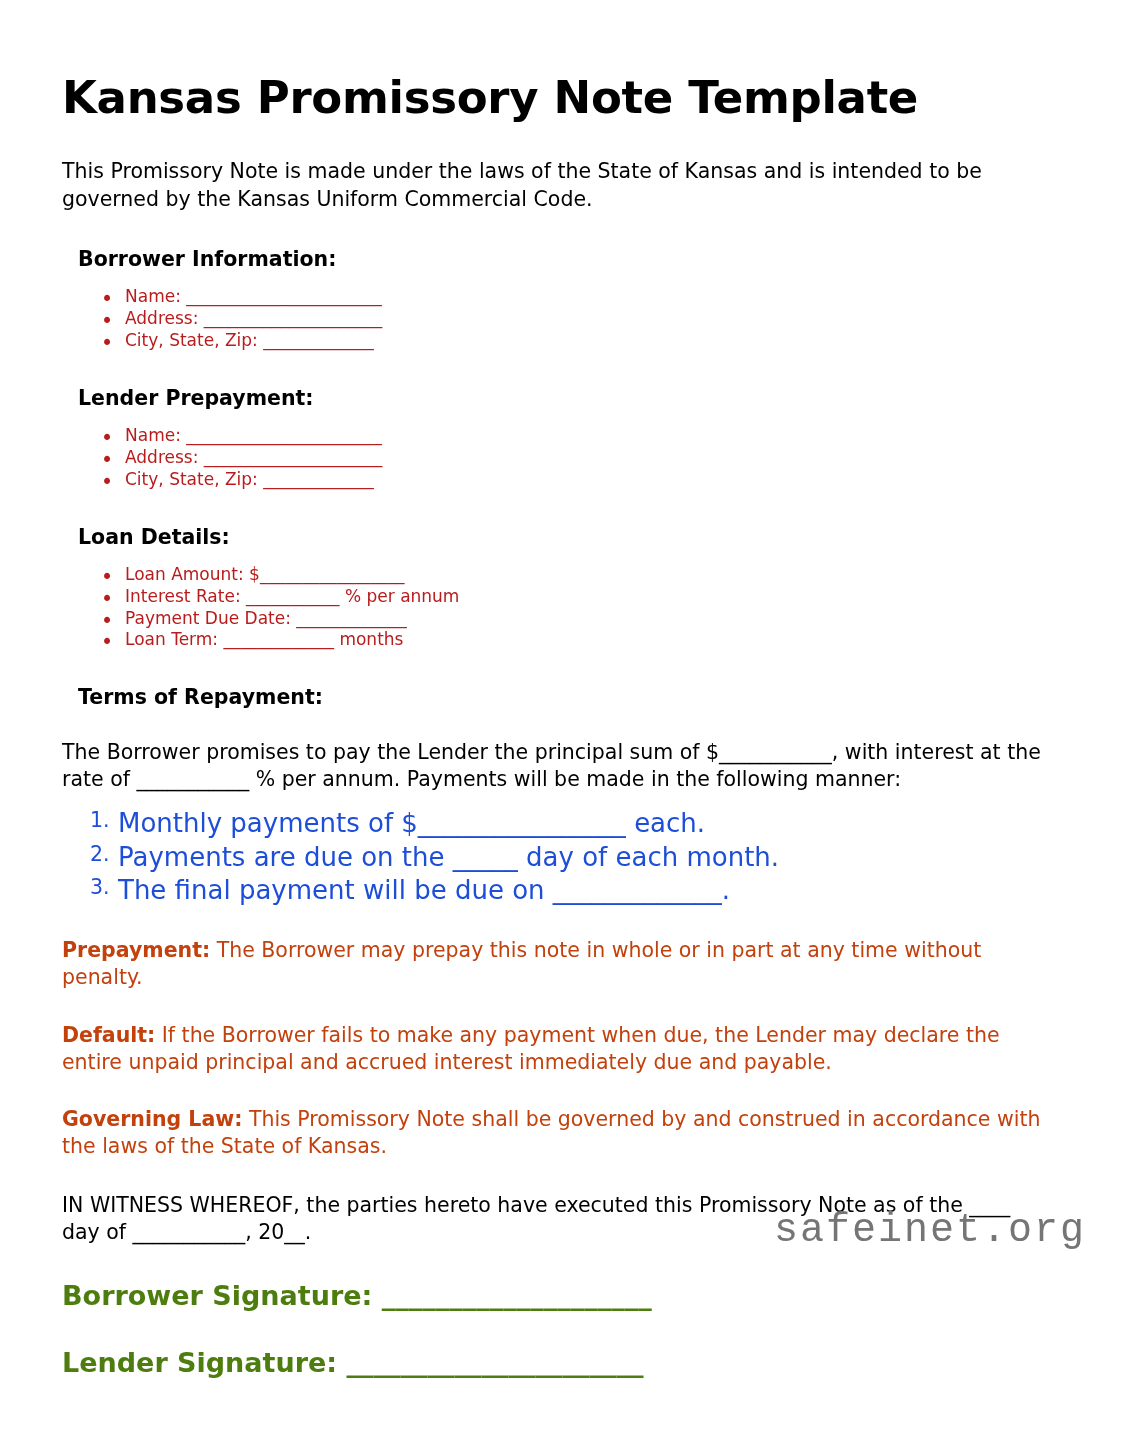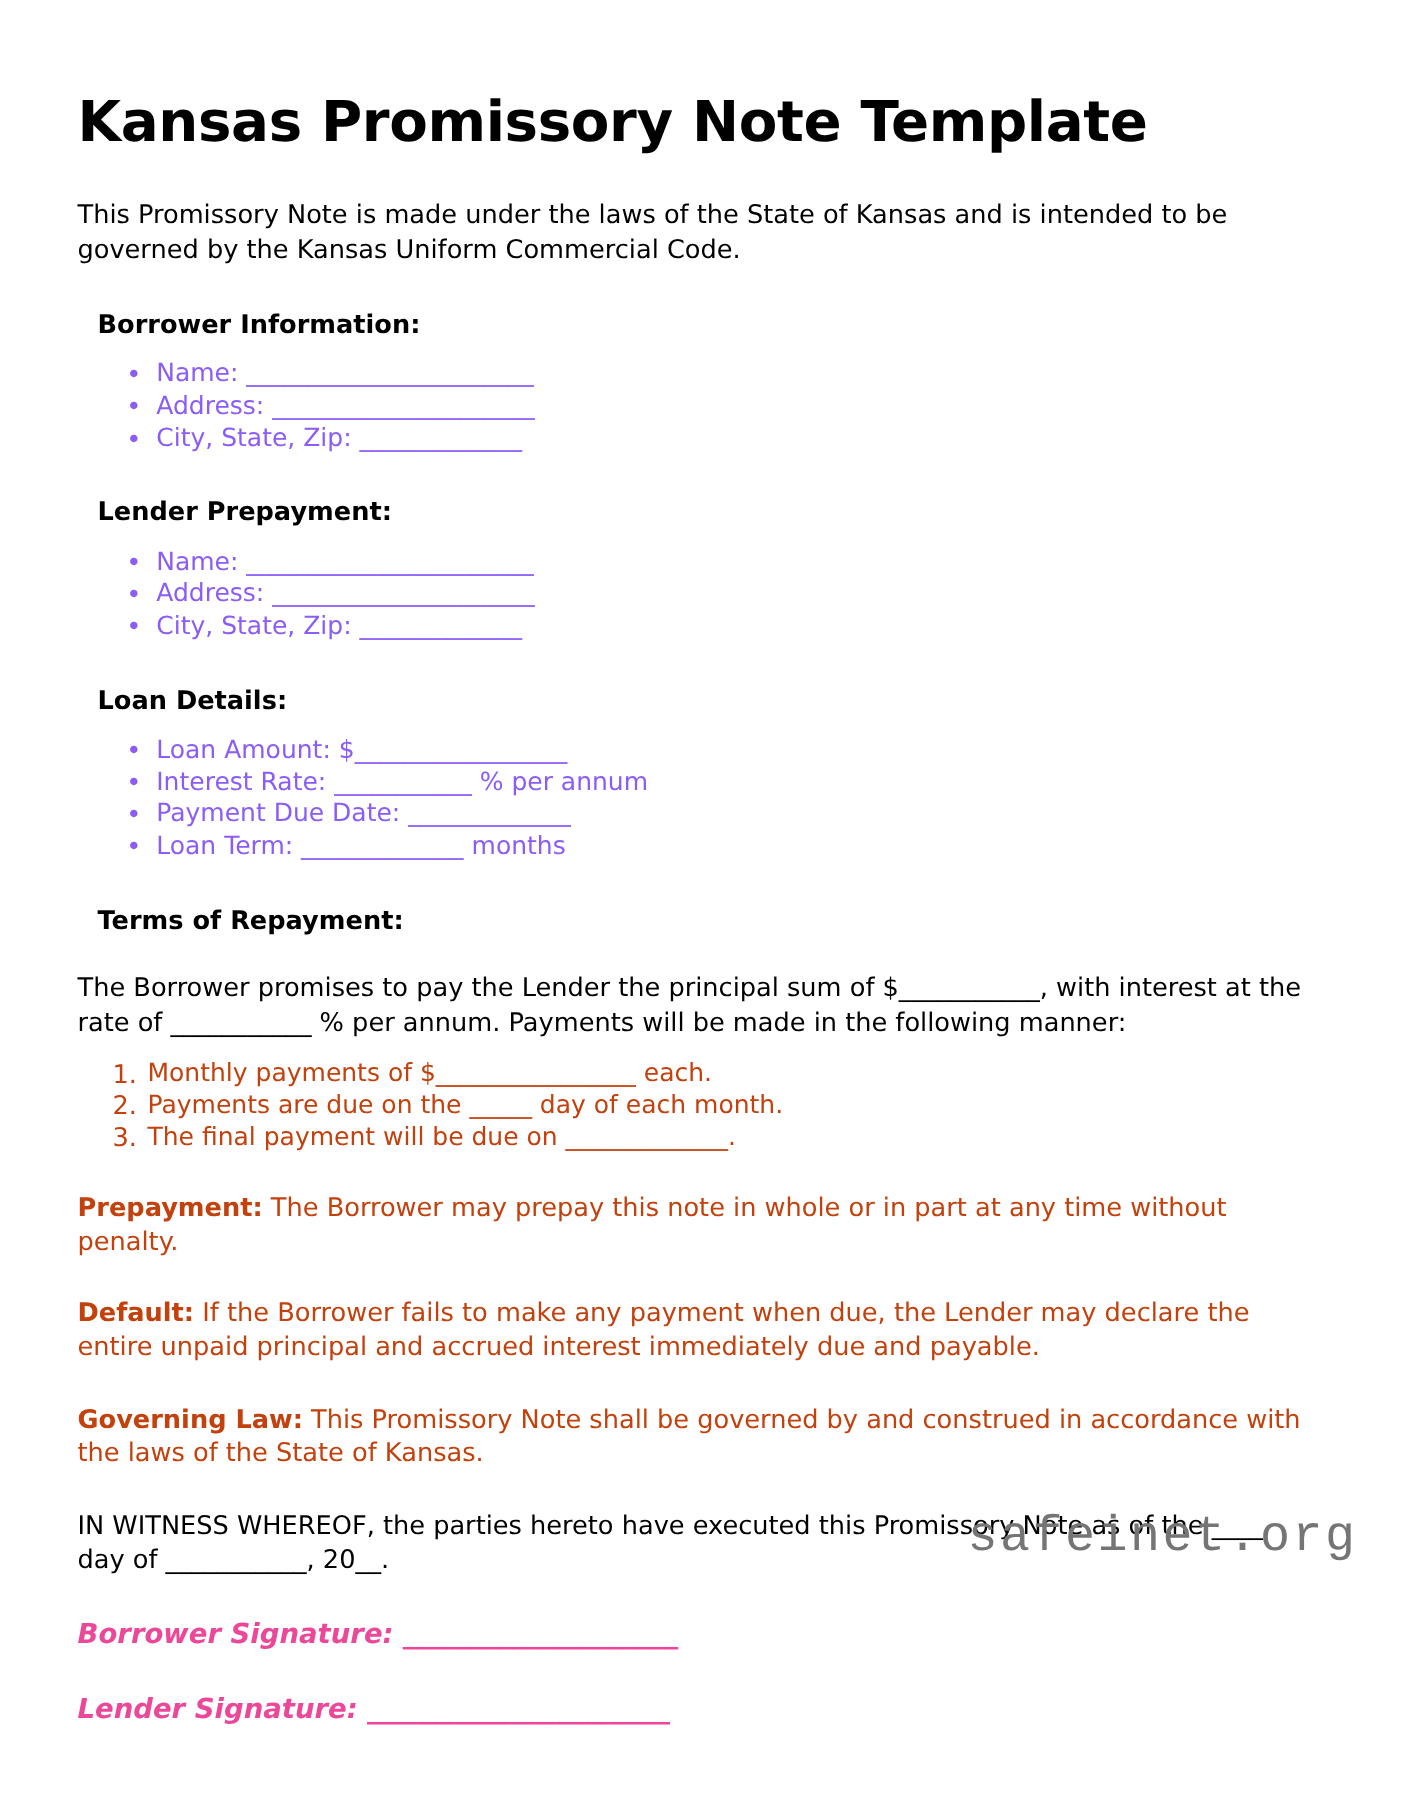--- a/index.html
+++ b/index.html
@@ -48,48 +48,48 @@
     margin: 33px 0 0 16px;
     line-height: 1.3;
     color: #000;
   }
   ul.field-list {
     list-style: none;
     margin: 14px 0 0 0;
     padding: 0 0 0 34px;
   }
   ul.field-list li {
-    font-size: 20px;
+    font-size: 17px;
     line-height: 1.28;
     position: relative;
     padding-left: 29px;
-    color: #8b5cf6;
+    color: #b91c1c;
     white-space: nowrap;
   }
   ul.field-list li::before {
     content: "\2022";
     position: absolute;
     left: 5px;
     top: 0;
     font-size: 20.5px;
     line-height: 1.28;
   }
   ol.numbered-list {
     list-style: none;
     counter-reset: lineno;
     margin: 14px 0 0 0;
     padding: 0 0 0 28px;
   }
   ol.numbered-list li {
     counter-increment: lineno;
-    font-size: 20px;
+    font-size: 26px;
     line-height: 1.28;
     position: relative;
     padding-left: 28px;
-    color: #c2410c;
+    color: #1d4ed8;
     white-space: nowrap;
   }
   ol.numbered-list li::before {
     content: counter(lineno) ".";
     position: absolute;
     left: 0;
     top: 0;
     font-size: 20.5px;
     line-height: 1.28;
   }
@@ -111,27 +111,26 @@
     color: #000;
   }
   p.witness-para {
     font-size: 20.5px;
     line-height: 1.33;
     margin: 31px 0 0 0;
     max-width: 990px;
     color: #000;
   }
   p.signature-line {
-    font-size: 22px;
+    font-size: 27px;
     font-weight: bold;
     line-height: 1.3;
     margin: 32px 0 0 0;
-    color: #ec4899;
+    color: #4d7c0f;
     white-space: nowrap;
-    font-style: italic;
   }
   .watermark {
     position: absolute;
     right: 38px;
     bottom: 12px;
     font-family: "Liberation Mono", "DejaVu Sans Mono", monospace;
     font-size: 40px;
     letter-spacing: 2px;
     color: #757575;
     user-select: none;

